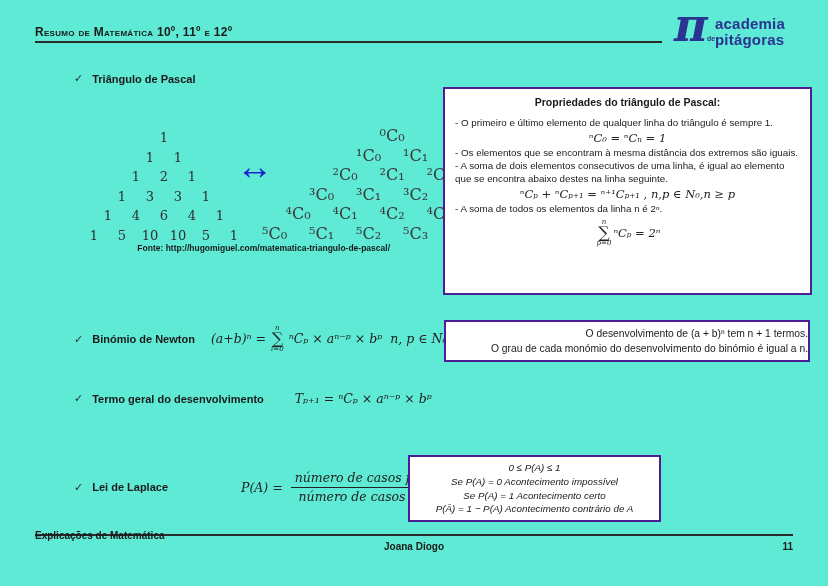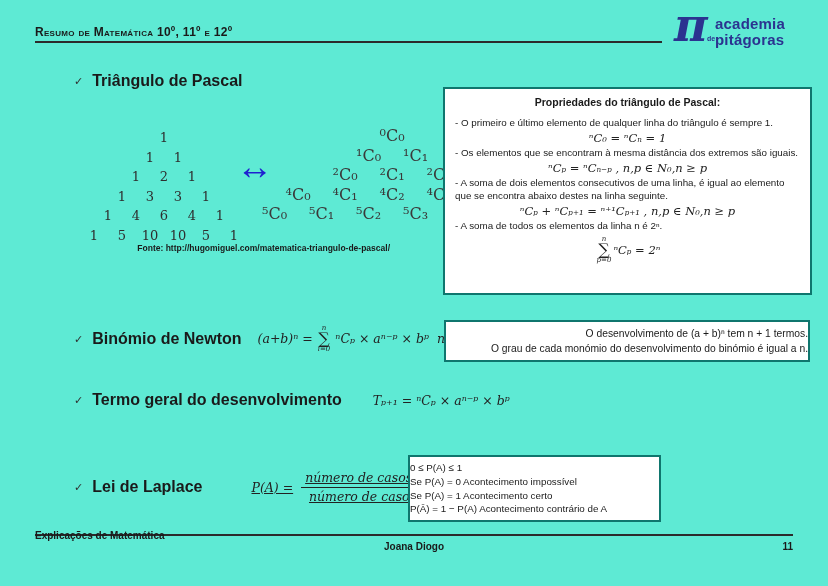--- a/index.html
+++ b/index.html
@@ -21,21 +21,21 @@
     position:absolute; left:0; top:-8px; font-size:46px; font-weight:bold;
     font-family:"DejaVu Serif", serif; font-style:italic; line-height:1;
   }
   .logo .de { position:absolute; left:33px; top:25px; font-size:7px; font-weight:bold; }
   .logo .l1 { position:absolute; left:41px; top:5px;  font-size:15px; font-weight:bold; letter-spacing:.2px; }
   .logo .l2 { position:absolute; left:41px; top:21px; font-size:15px; font-weight:bold; letter-spacing:.2px; }
 
   
   .check-row { display:flex; align-items:center; gap:9px; }
   .check { font-size:11px; color:#2f2f2f; }
-  .h-label { font-size:16px; font-weight:bold; white-space:nowrap; }
+  .h-label { font-size:11px; font-weight:bold; white-space:nowrap; }
 
   
   .math { font-family:"DejaVu Serif","DejaVu Sans",serif; font-style:italic; color:#222; }
   .sum { display:inline-flex; flex-direction:column; align-items:center; line-height:1; margin:0 2px; }
   .sum .limit { font-size:7px; font-style:italic; }
   .sum .sigma { font-size:16px; font-style:normal; line-height:.9; }
   .frac { display:inline-flex; flex-direction:column; align-items:center; line-height:1.25; }
   .frac .num { border-bottom:1px solid #222; padding:0 4px 1px; }
   .frac .den { padding-top:1px; }
 
@@ -43,40 +43,40 @@
   .tri { display:flex; flex-direction:column; align-items:center; }
   .tri-row { display:flex; justify-content:center; align-items:center; height:19.5px; }
   .num-tri { left:80px; top:128px; width:168px; font-family:"DejaVu Serif",serif; font-size:13px; color:#2e2e2e; }
   .num-tri .tri-cell { width:18px; margin:0 5px; text-align:center; }
   .comb-tri { left:252px; top:126px; width:280px; font-family:"DejaVu Serif",serif; font-size:16px; color:#3a3a3a; }
   .comb-tri .tri-cell { width:25px; margin:0 11px; text-align:center; white-space:nowrap; }
   .tri-arrow { left:236px; top:148px; font-size:37px; font-weight:bold; color:#1f1fd0; line-height:1; }
   .fonte { left:95px; top:243px; width:295px; text-align:right; font-size:8.5px; font-weight:bold; }
 
   
-  .bluebox { border:2px solid #0f766e; background:#fff; box-sizing:border-box; }
+  .bluebox { border:2px solid #4c1d95; background:#fff; box-sizing:border-box; }
   .props-box { left:443px; top:87px; width:369px; height:208px; padding:7px 10px; }
   .props-box .bx-title { text-align:center; font-weight:bold; font-size:10.5px; margin-bottom:9px; }
   .props-box .bullet { font-size:9.8px; line-height:1.32; }
   .props-box .formula { text-align:center; font-size:11.5px; margin:1px 0 2px; }
   .props-box .sumline { display:flex; justify-content:center; align-items:center; margin-top:3px; font-size:11.5px; }
   .binom-box { left:444px; top:320px; width:366px; height:42px; display:flex; flex-direction:column; justify-content:center; }
   .binom-box .bx-line { text-align:right; font-size:10.3px; line-height:1.5; }
   .laplace-box { left:408px; top:455px; width:253px; height:67px; display:flex; flex-direction:column; justify-content:center; }
-  .laplace-box .bx-line { font-size:9.8px; line-height:1.42; }
+  .laplace-box .bx-line { text-align:center; font-size:9.8px; line-height:1.42;font-style:italic; }
 
   
   .row-pascal { left:74px; top:72px; }
   .row-binomio { left:74px; top:316px; height:46px; display:flex; align-items:center; gap:9px; }
   .row-binomio .fml { display:inline-flex; align-items:center; gap:3px; margin-left:7px; font-size:12.5px; }
   .row-binomio .cond { margin-left:5px; }
   .row-termo { left:74px; top:391px; display:flex; align-items:center; gap:9px; }
   .row-termo .fml { margin-left:22px; font-size:12.5px; }
   .row-laplace { left:74px; top:464px; height:46px; display:flex; align-items:center; gap:9px; }
-  .row-laplace .fml { display:inline-flex; align-items:center; gap:8px; margin-left:40px; font-size:12.5px;text-decoration:underline; }
+  .row-laplace .fml { display:inline-flex; align-items:center; gap:8px; margin-left:64px; font-size:12.5px; }
 
   
   .ftr-rule { left:35px; top:534px; width:758px; height:2px; background:#2b2b2b; }
   .ftr-left  { left:35px;  top:530px; font-size:10px; font-weight:bold; }
   .ftr-center{ left:0; top:541px; width:828px; text-align:center; font-size:10px; font-weight:bold; }
   .ftr-right { right:35px; top:541px; font-size:10px; font-weight:bold; }
 </style>
 </head>
 <body>
 
@@ -139,20 +139,26 @@
       <div class="tri-row">
         <span class="tri-cell">¹C₀</span>
         <span class="tri-cell">¹C₁</span>
       </div>
       <div class="tri-row">
         <span class="tri-cell">²C₀</span>
         <span class="tri-cell">²C₁</span>
         <span class="tri-cell">²C₂</span>
       </div>
       <div class="tri-row">
+        <span class="tri-cell">³C₀</span>
+        <span class="tri-cell">³C₁</span>
+        <span class="tri-cell">³C₂</span>
+        <span class="tri-cell">³C₃</span>
+      </div>
+      <div class="tri-row">
         <span class="tri-cell">⁴C₀</span>
         <span class="tri-cell">⁴C₁</span>
         <span class="tri-cell">⁴C₂</span>
         <span class="tri-cell">⁴C₃</span>
         <span class="tri-cell">⁴C₄</span>
       </div>
       <div class="tri-row">
         <span class="tri-cell">⁵C₀</span>
         <span class="tri-cell">⁵C₁</span>
         <span class="tri-cell">⁵C₂</span>
@@ -161,21 +167,20 @@
         <span class="tri-cell">⁵C₅</span>
       </div>
     </div>
   <div class="abs fonte">Fonte: http://hugomiguel.com/matematica-triangulo-de-pascal/</div>
 
   <div class="abs bluebox props-box">
     <div class="bx-title">Propriedades do triângulo de Pascal:</div>
     <div class="bullet">- O primeiro e último elemento de qualquer linha do triângulo é sempre 1.</div>
     <div class="formula math">ⁿC₀ = ⁿCₙ = 1</div>
     <div class="bullet">- Os elementos que se encontram à mesma distância dos extremos são iguais.</div>
-    <div class="formula math">ⁿCₚ = ⁿCₙ₋ₚ , n,p ∈ N₀,n ≥ p</div>
     <div class="bullet">- A soma de dois elementos consecutivos de uma linha, é igual ao elemento que se encontra abaixo destes na linha seguinte.</div>
     <div class="formula math">ⁿCₚ + ⁿCₚ₊₁ = ⁿ⁺¹Cₚ₊₁ , n,p ∈ N₀,n ≥ p</div>
     <div class="bullet">- A soma de todos os elementos da linha n é 2ⁿ.</div>
     <div class="sumline math">
       <span class="sum">
         <span class="limit">n</span>
         <span class="sigma">∑</span>
         <span class="limit">p=0</span>
       </span>
       <span>ⁿCₚ = 2ⁿ</span>

